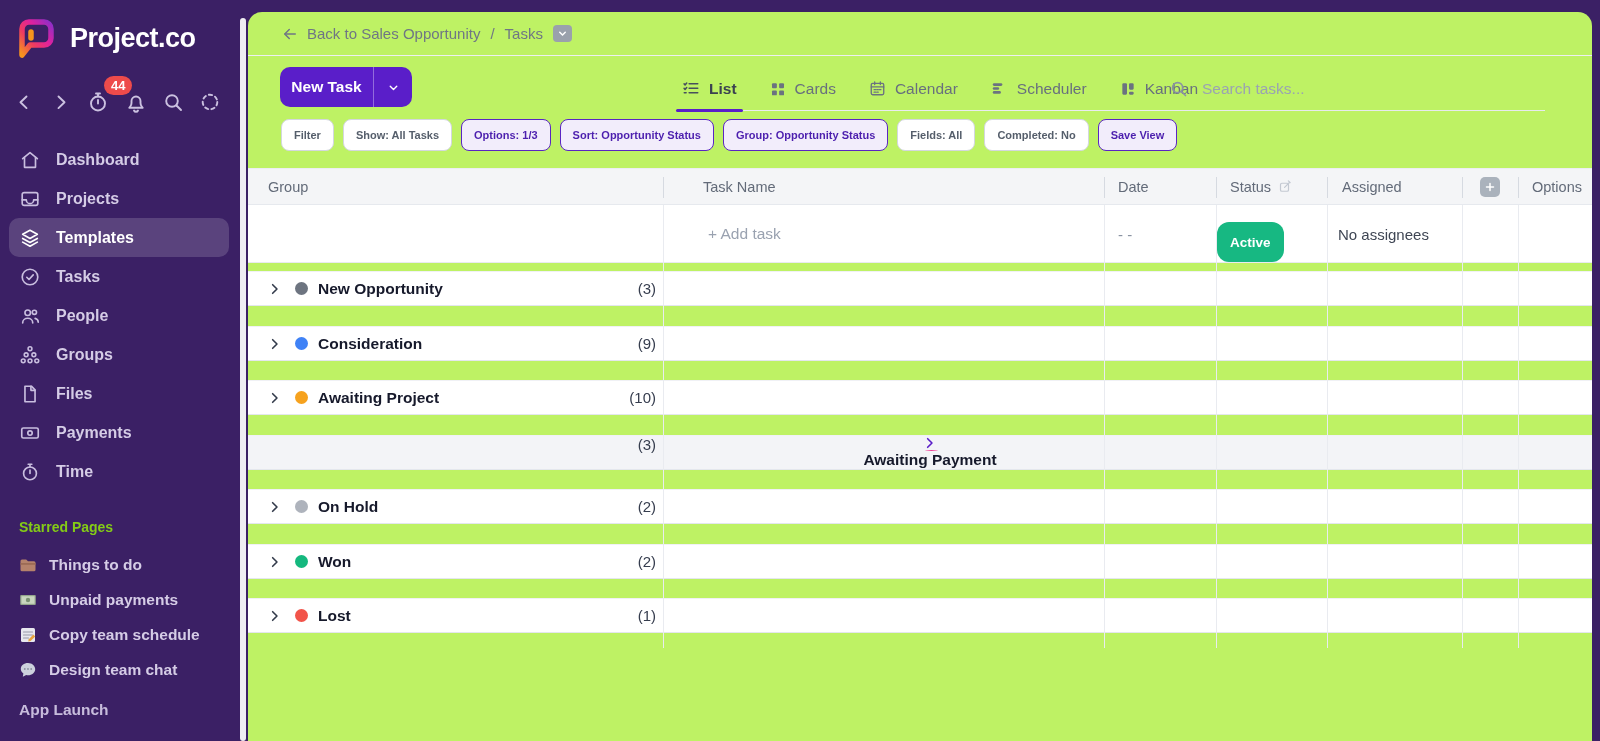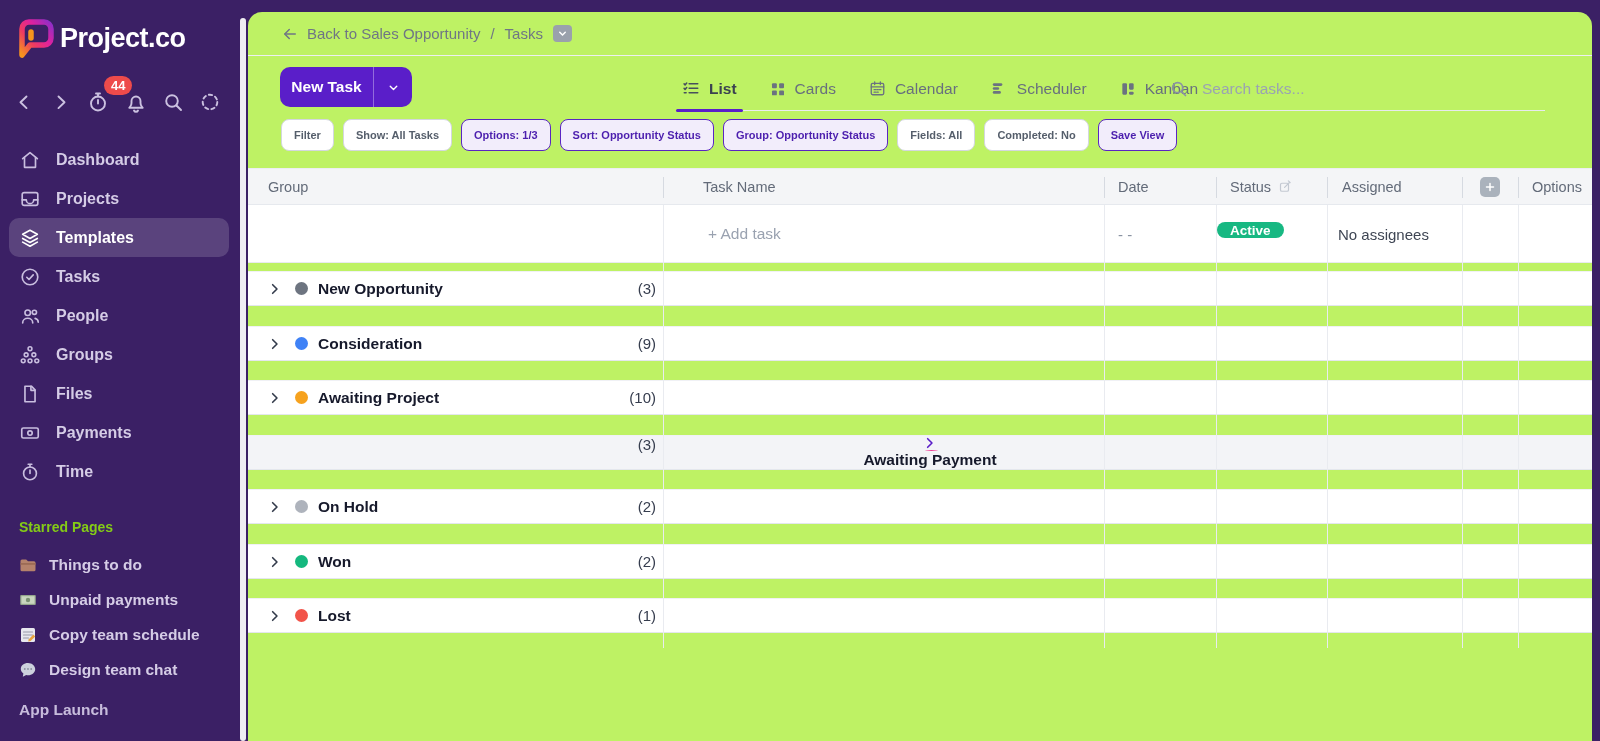--- a/index.html
+++ b/index.html
@@ -8,21 +8,21 @@
     font-family: "Liberation Sans", sans-serif;
     background:#3b2065;
     position:relative;
     overflow:hidden;
   }
   .icon { display:inline-flex; align-items:center; justify-content:center; flex:none; }
   svg { display:block; }
 
   
   .sidebar { position:absolute; left:0; top:0; width:238px; height:741px; background:#3b2065; }
-  .logo { position:absolute; left:13px; top:15px; display:flex; align-items:center; gap:1px; cursor:pointer; }
+  .logo { position:absolute; left:13px; top:15px; display:flex; align-items:center; gap:11px; cursor:pointer; }
   .logo-text { color:#fff; font-size:27px; font-weight:800; letter-spacing:-0.5px; }
   .side-icons { position:absolute; top:90px; left:12px; right:16px; display:flex; justify-content:space-between; align-items:center; color:#cbc1e0; }
   .side-icons .icon { cursor:pointer; }
   .notif-badge { position:absolute; left:104px; top:76px; background:#ee4b4b; color:#fff; font-size:13px; font-weight:700; padding:2px 7px; border-radius:10px; z-index:2; }
   .nav { position:absolute; top:140px; left:0; right:0; }
   .nav-item { display:flex; align-items:center; gap:15px; height:39px; margin:0 9px; padding:0 10px; border-radius:10px; color:#d5cce6; font-size:16px; font-weight:600; cursor:pointer; }
   .nav-item .icon { color:#c9bedf; }
   .nav-item.active { background:rgba(255,255,255,0.16); color:#fff; }
   .nav-item.active .icon { color:#fff; }
   .starred { position:absolute; top:519px; left:0; right:0; }
@@ -60,21 +60,21 @@
 
   
   .thead { position:absolute; left:0; top:156px; right:0; height:37px; background:#f4f5f7; border-top:1px solid #eceef2; border-bottom:1px solid #e6e9ee; font-size:14.5px; color:#636b79; }
   .th { position:absolute; top:0; height:100%; display:flex; align-items:center; gap:7px; }
   .hmark { position:absolute; top:8px; width:1px; height:21px; background:#d6dae1; }
   .th-plus { position:absolute; left:1232px; top:8px; width:20px; height:20px; background:#aab2bc; border-radius:5px; color:#fff; display:flex; align-items:center; justify-content:center; cursor:pointer; }
 
   .add-row { position:absolute; left:0; top:193px; right:0; height:58px; border-bottom:1px solid #e9ebf0; background:#fff; }
   .add-task-label { position:absolute; left:460px; top:0; height:58px; display:flex; align-items:center; font-size:15.5px; color:#9aa2b0; cursor:pointer; }
   .add-date { position:absolute; left:870px; top:0; height:58px; display:flex; align-items:center; font-size:15px; color:#8a93a2; cursor:pointer; }
-  .status-badge { position:absolute; left:969px; top:17px; height:16px; padding:0 13px; background:#17b882; border-radius:12px; color:#fff; font-size:13.5px; font-weight:700; display:flex; align-items:center; cursor:pointer; }
+  .status-badge { position:absolute; left:969px; top:17px; height:40px; padding:0 13px; background:#17b882; border-radius:12px; color:#fff; font-size:13.5px; font-weight:700; display:flex; align-items:center; cursor:pointer; }
   .add-assigned { position:absolute; left:1090px; top:0; height:58px; display:flex; align-items:center; font-size:15px; color:#3f4654; }
 
   .group-rows { position:absolute; left:0; top:0; right:0; }
   .group-row { position:absolute; left:0; width:100%; height:35px; border-top:1px solid #f0f1f5; border-bottom:1px solid #e4e7ed; background:#fff; display:flex; align-items:center; padding-left:20px; cursor:pointer; }
   .group-row.highlighted { background:#f3f4f7; }
   .g-chevron { color:#333b4b; }
   .group-row.highlighted .g-chevron { color:#5a1ec9; }
   .g-dot { width:13px; height:13px; border-radius:50%; margin:0 10px 0 13px; }
   .g-label { font-size:15.5px; font-weight:700; color:#16192b; }
   .g-count { position:absolute; left:340px; width:68px; text-align:right; font-size:15px; color:#363d4e; }

